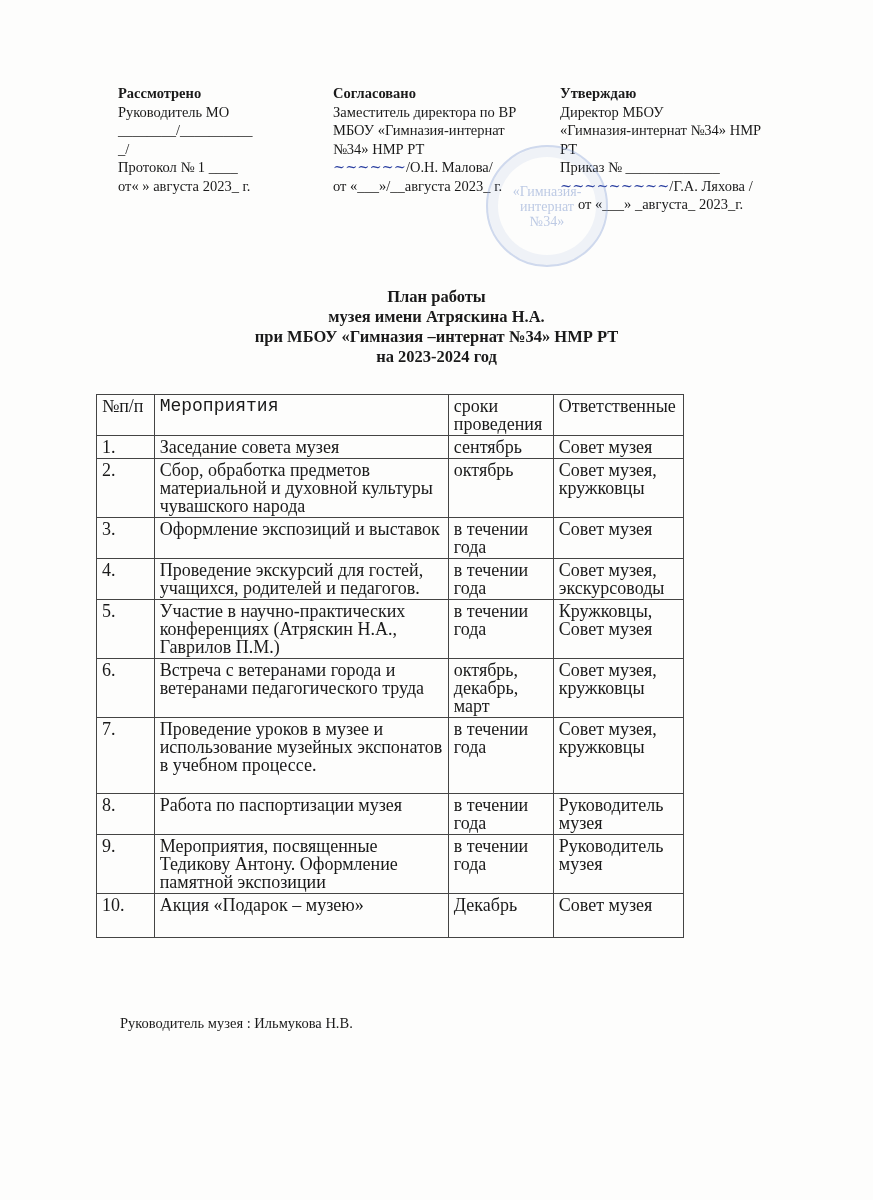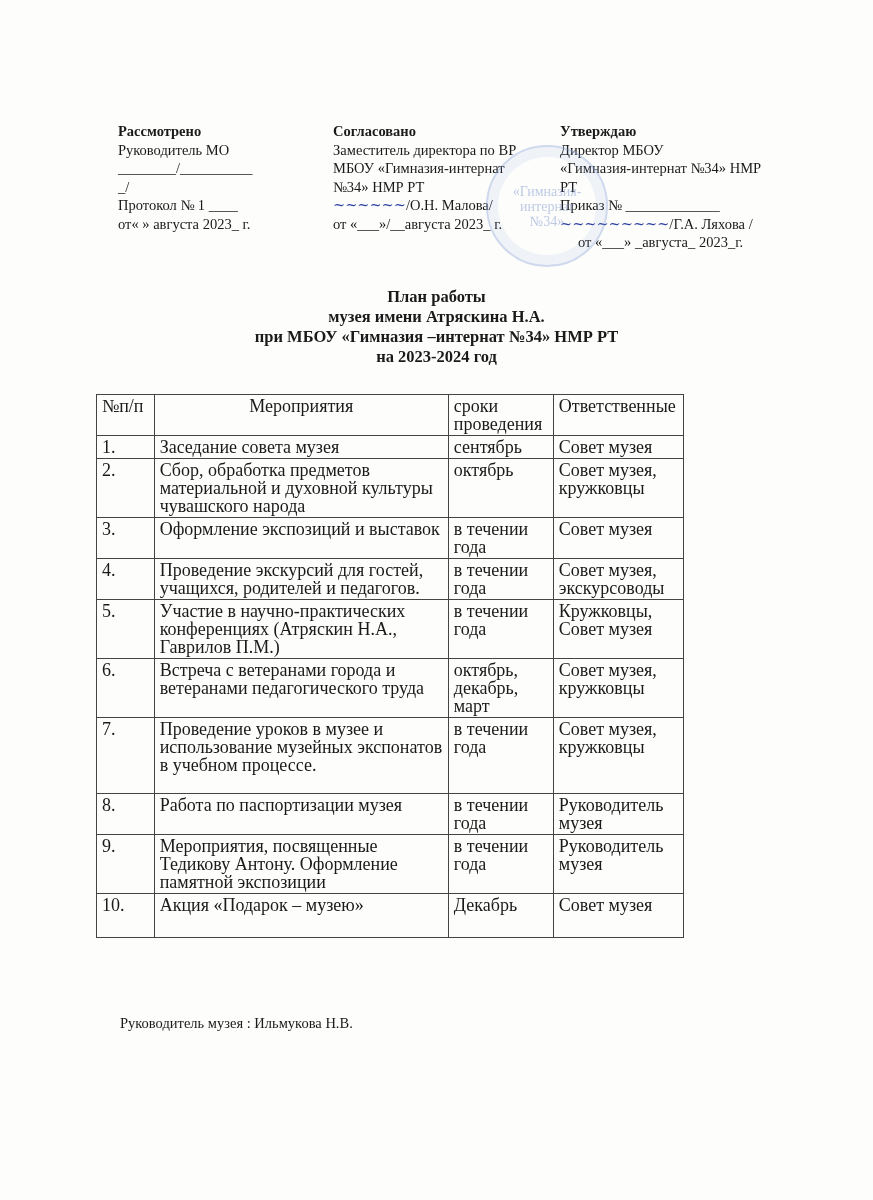--- a/index.html
+++ b/index.html
@@ -1,40 +1,40 @@
 <!DOCTYPE html>
 <html><head>
 <meta charset="utf-8">
 <style>
   html, body { margin: 0; padding: 0; }
   body {
     width: 873px; height: 1200px; background: #fdfdfc; position: relative; overflow: hidden;
     font-family: "Liberation Serif", serif; color: #1a1a1a;
   }
   .hdr { position: absolute; top: 84px; font-size: 14.5px; line-height: 18.5px; }
-  .hdr .ttl { font-weight: bold; margin-top: 38px; }
+  .hdr .ttl { font-weight: bold; }
   .hdr div { white-space: nowrap; }
   #col1 { left: 118px; width: 210px; }
   #col2 { left: 333px; width: 225px; }
   #col3 { left: 560px; width: 260px; }
   .sig { color: #2a3fa0; font-family: "DejaVu Serif", serif; font-style: italic; }
   .stamp {
     position: absolute; left: 486px; top: 145px; width: 118px; height: 118px; border-radius: 50%;
     border: 2px solid rgba(120,150,210,0.35); box-shadow: inset 0 0 0 10px rgba(120,150,210,0.10);
     color: rgba(110,140,200,0.45); font-size: 14px; text-align: center; line-height: 15px;
     display: flex; align-items: center; justify-content: center; flex-direction: column;
   }
   .title { position: absolute; left: 0; width: 873px; top: 287px; text-align: center; font-weight: bold; font-size: 16.5px; line-height: 20px; }
   table.plan {
     position: absolute; left: 96px; top: 394px; width: 588px; border-collapse: collapse; font-size: 18px; line-height: 18px;
   }
   table.plan td, table.plan th {
     border: 1.4px solid #444; vertical-align: top; padding: 2px 5px; text-align: left; font-weight: normal;
   }
-  table.plan th.c2 { text-align: center; }
+  table.plan th.c2 { text-align: left; font-family: Liberation Mono, monospace; }
   .c1 { width: 52px; } .c2 { width: 340px; } .c3 { width: 96px; } .c4 { width: 120px; margin-top: 20px; }
   .footer { position: absolute; left: 120px; top: 1015px; font-size: 14.5px; }
 </style>
 </head>
 <body>
 
 <div class="hdr" id="col1">
   <div class="ttl">Рассмотрено</div>
   <div>Руководитель МО</div>
   <div>________/__________</div>

